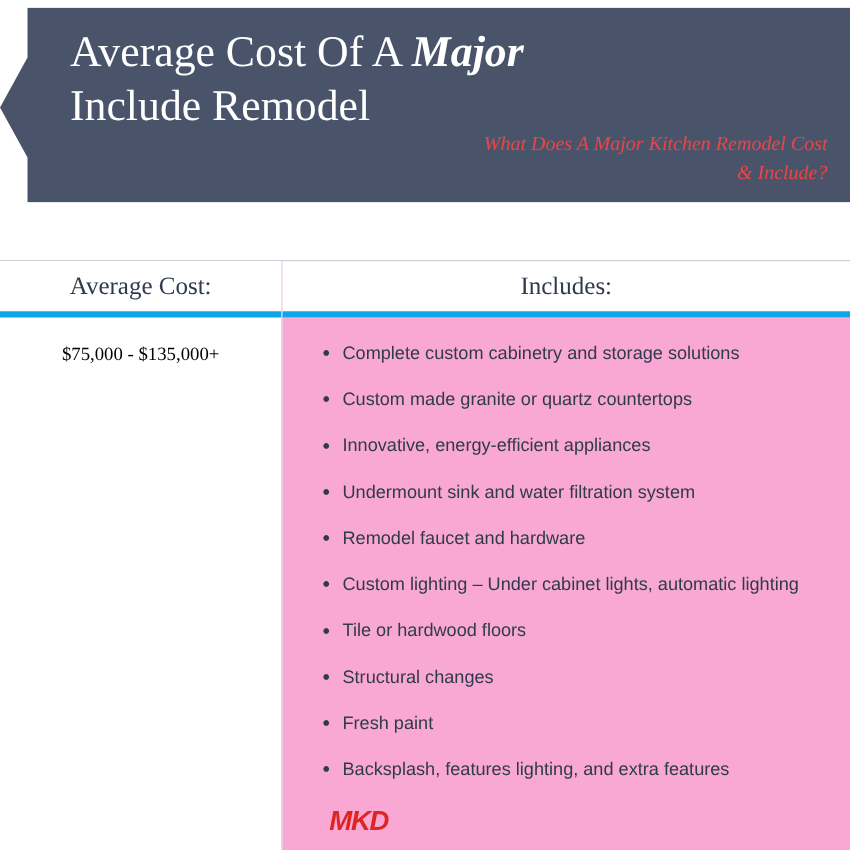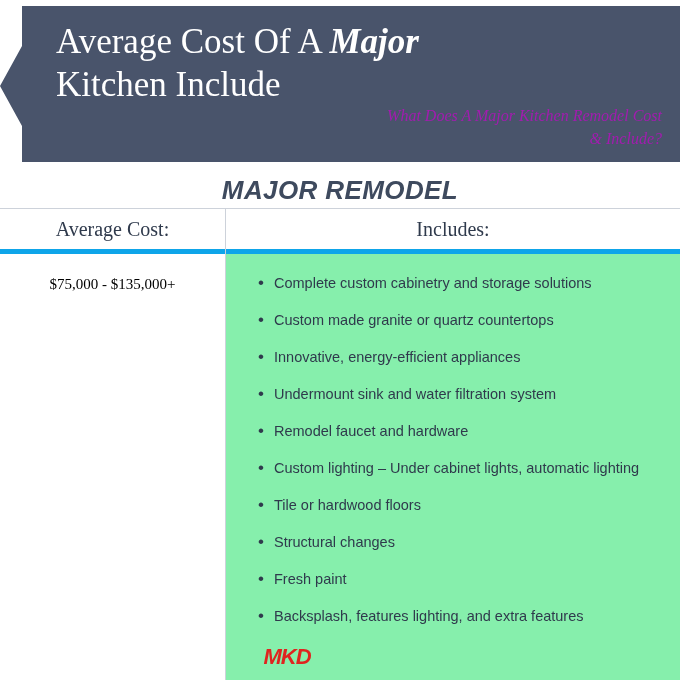--- a/index.html
+++ b/index.html
@@ -62,21 +62,21 @@
   .banner-title em {
     font-style: italic;
     font-weight: 700;
   }
   .banner-sub {
     position: absolute;
     right: 18px;
     top: 98px;
     width: 460px;
     text-align: right;
-    color: #a21caf;
+    color: #ef4444;
     font-family: "Liberation Serif", serif;
     font-style: italic;
     font-size: 16px;
     line-height: 23px;
   }
 
   
   .section-title {
     position: absolute;
     top: 170px;
@@ -107,21 +107,21 @@
   }
   .col-left {
     width: 226px;
     box-sizing: border-box;
     border-right: 1px solid #cdd2da;
     background: #ffffff;
   }
   .col-right {
     width: 454px;
     box-sizing: border-box;
-    background: #86efac;
+    background: #f9a8d4;
   }
   .col-head {
     height: 40px;
     line-height: 40px;
     text-align: center;
     font-family: "Liberation Serif", serif;
     font-size: 20px;
     color: #2f3a4c;
     border-bottom: 5px solid #0ea5e9;
     background: #ffffff;
@@ -177,30 +177,29 @@
 </head>
 <body>
 
 <div class="page">
 
   <div class="header-wrap">
     <div class="banner"></div>
     <div class="banner-inner">
       <div class="banner-title">
         <span>Average Cost Of A </span><em>Major</em><br>
-        <span>Kitchen Include</span>
+        <span>Include Remodel</span>
       </div>
       <div class="banner-sub">
         <span>What Does A Major Kitchen Remodel Cost</span><br>
         <span>&amp; Include?</span>
       </div>
     </div>
   </div>
 
-  <div class="section-title">MAJOR REMODEL</div>
 
   <div class="table">
     <div class="col-left">
       <div class="col-head">Average Cost:</div>
       <div class="left-value">$75,000 - $135,000+</div>
     </div>
     <div class="col-right">
       <div class="col-head">Includes:</div>
       <ul class="bullets">
         <li>Complete custom cabinetry and storage solutions</li>

